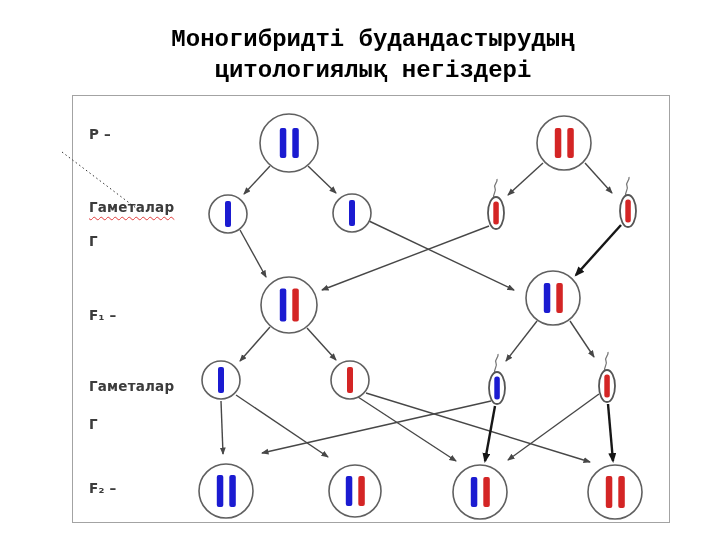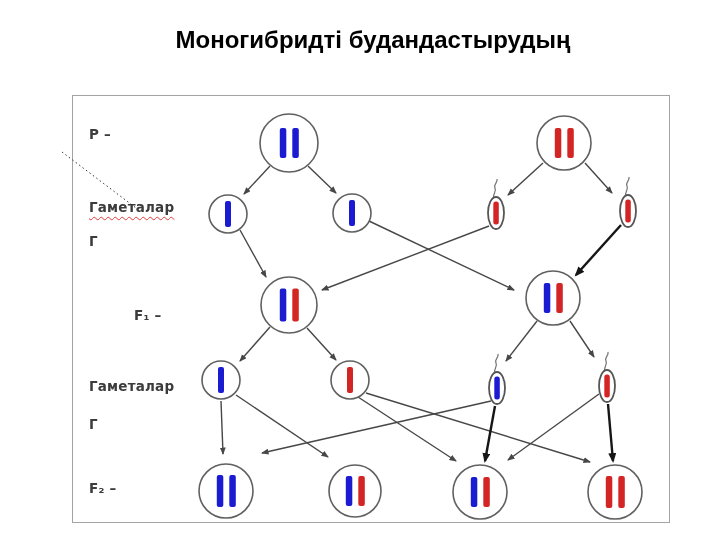--- a/index.html
+++ b/index.html
@@ -5,21 +5,21 @@
   html,body{margin:0;padding:0;}
   body{
     width:720px;height:540px;position:relative;background:#ffffff;overflow:hidden;
     font-family:"DejaVu Sans","Liberation Sans",sans-serif;
     --chromosome_blue:#1b1bd1;--chromosome_red:#d42525;
     --line_thin:#474747;--line_bold:#161616;
     --cell_stroke:#606060;--frame_border:#a3a3a3;--label_text:#3c3c3c;--underline_red:#e23b3b;
   }
   .title{
     position:absolute;top:24px;left:0;width:720px;box-sizing:border-box;padding-left:26px;
-    text-align:center;font-family:Liberation Sans, sans-serif;
+    text-align:center;font-family:Liberation Mono, monospace;
     font-weight:bold;font-size:24px;line-height:31px;color:#000;
   }
   .lbl{position:absolute;left:89px;color:var(--label_text);font-size:13.5px;font-weight:bold;letter-spacing:.2px;}
   .wavy{
     text-decoration:underline;text-decoration-style:wavy;
     text-decoration-color:var(--underline_red);text-decoration-thickness:1px;text-underline-offset:4px;
   }
   svg.diagram{position:absolute;left:0;top:0;}
   .frame{fill:none;stroke:var(--frame_border);stroke-width:1;}
   .cell{fill:#ffffff;stroke:var(--cell_stroke);stroke-width:1.6;}
@@ -29,26 +29,27 @@
   .bar-red{fill:var(--chromosome_red);}
   .arrow{stroke:var(--line_thin);stroke-width:1.4;fill:none;}
   .arrow-bold{stroke:var(--line_bold);stroke-width:2.4;fill:none;}
   .callout{stroke:#333333;stroke-width:1;stroke-dasharray:1.5,2.8;fill:none;}
 </style>
 </head>
 <body style="--chromosome_blue: #1b1bd1; --chromosome_red: #d42525; --line_thin: #474747; --line_bold: #161616; --cell_stroke: #606060; --frame_border: #a3a3a3; --label_text: #3c3c3c; --underline_red: #e23b3b;">
 
 <div class="title">
   <div>Моногибридті будандастырудың</div>
+  <div>цитологиялық негіздері</div>
 </div>
 
 <div class="lbl" style="top:126px;">Р –</div>
 <div class="lbl wavy" style="top:199px;">Гаметалар</div>
 <div class="lbl" style="top:233px;">Г</div>
-<div class="lbl" style="top:307px;margin-left:45px;">F₁ –</div>
+<div class="lbl" style="top:307px;">F₁ –</div>
 <div class="lbl" style="top:378px;">Гаметалар</div>
 <div class="lbl" style="top:416px;">Г</div>
 <div class="lbl" style="top:480px;">F₂ –</div>
 
 <svg class="diagram" width="720" height="540" viewBox="0 0 720 540">
   <defs>
     <marker id="ah" markerWidth="8" markerHeight="7" refX="6.5" refY="3" orient="auto" markerUnits="userSpaceOnUse">
       <path d="M0,0 L7.5,3 L0,6 Z" fill="#474747"></path>
     </marker>
     <marker id="ahb" markerWidth="11" markerHeight="9" refX="8" refY="4" orient="auto" markerUnits="userSpaceOnUse">

